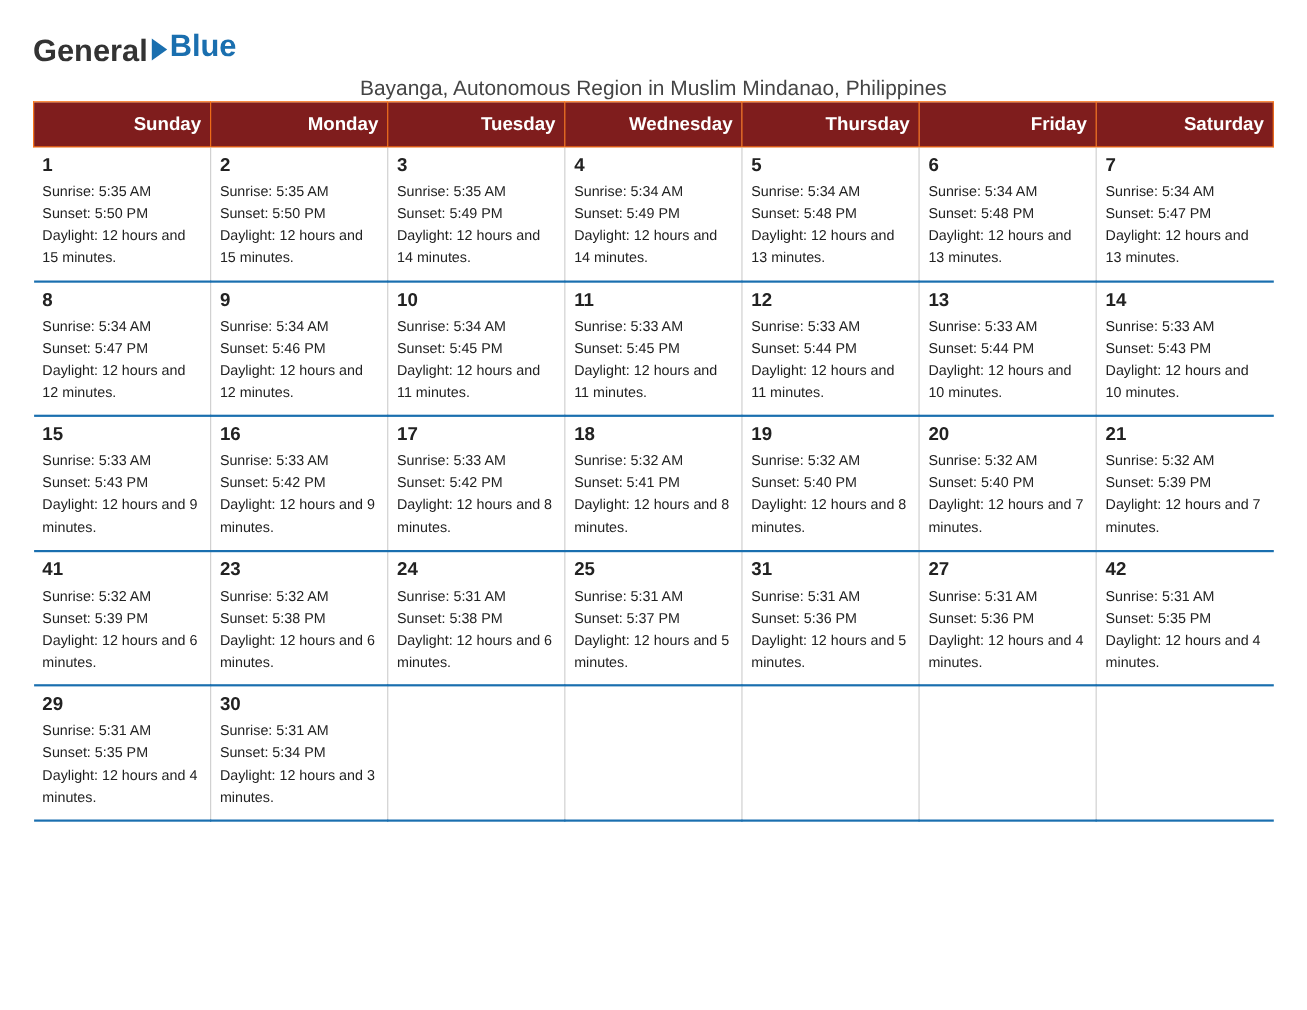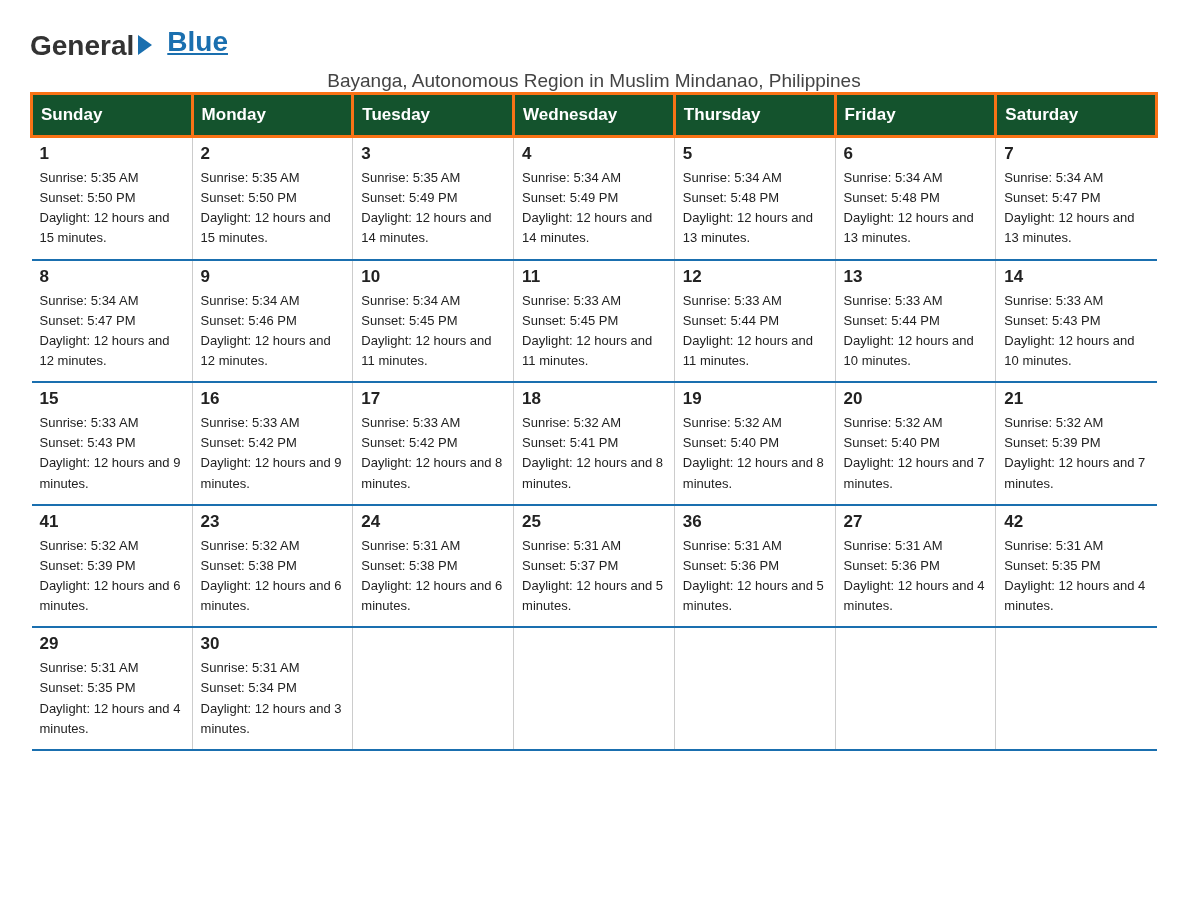--- a/index.html
+++ b/index.html
@@ -38,47 +38,46 @@
       border-top: 10px solid transparent;
       border-bottom: 10px solid transparent;
       margin-left: 4px;
       margin-top: -2px;
     }
     .logo-blue {
       font-size: 28px;
       font-weight: bold;
       color: #1a6faf;
       margin-top: -4px;
-      margin-left: 15px;
-      text-decoration: underline;
+      margin-left: 2px;
     }
     .page-title {
       font-size: 52px;
       font-weight: bold;
       color: #222;
       text-align: right;
     }
     .subtitle {
       font-size: 19px;
       color: #444;
       text-align: center;
       margin-bottom: 0;
     }
     .calendar {
       width: 100%;
       border-collapse: collapse;
     }
     .calendar thead tr th {
-      background-color: #14532d;
+      background-color: #7f1d1d;
       color: #fff;
       font-size: 17px;
       font-weight: bold;
       padding: 10px 8px;
-      text-align: left;
-      border: 3px solid #f97316;
+      text-align: right;
+      border: 1px solid #f97316;
     }
     .calendar tbody tr {
       border-bottom: 2px solid #1a6faf;
     }
     .calendar tbody tr td {
       vertical-align: top;
       padding: 6px 8px 10px 8px;
       font-size: 13px;
       color: #222;
       border-right: 1px solid #ccc;
@@ -234,21 +233,21 @@
         </td>
         <td>
           <span class="day-number">24</span>
           <div class="day-detail">Sunrise: 5:31 AM<br>Sunset: 5:38 PM<br>Daylight: 12 hours and 6 minutes.</div>
         </td>
         <td>
           <span class="day-number">25</span>
           <div class="day-detail">Sunrise: 5:31 AM<br>Sunset: 5:37 PM<br>Daylight: 12 hours and 5 minutes.</div>
         </td>
         <td>
-          <span class="day-number">36</span>
+          <span class="day-number">31</span>
           <div class="day-detail">Sunrise: 5:31 AM<br>Sunset: 5:36 PM<br>Daylight: 12 hours and 5 minutes.</div>
         </td>
         <td>
           <span class="day-number">27</span>
           <div class="day-detail">Sunrise: 5:31 AM<br>Sunset: 5:36 PM<br>Daylight: 12 hours and 4 minutes.</div>
         </td>
         <td>
           <span class="day-number">42</span>
           <div class="day-detail">Sunrise: 5:31 AM<br>Sunset: 5:35 PM<br>Daylight: 12 hours and 4 minutes.</div>
         </td>

